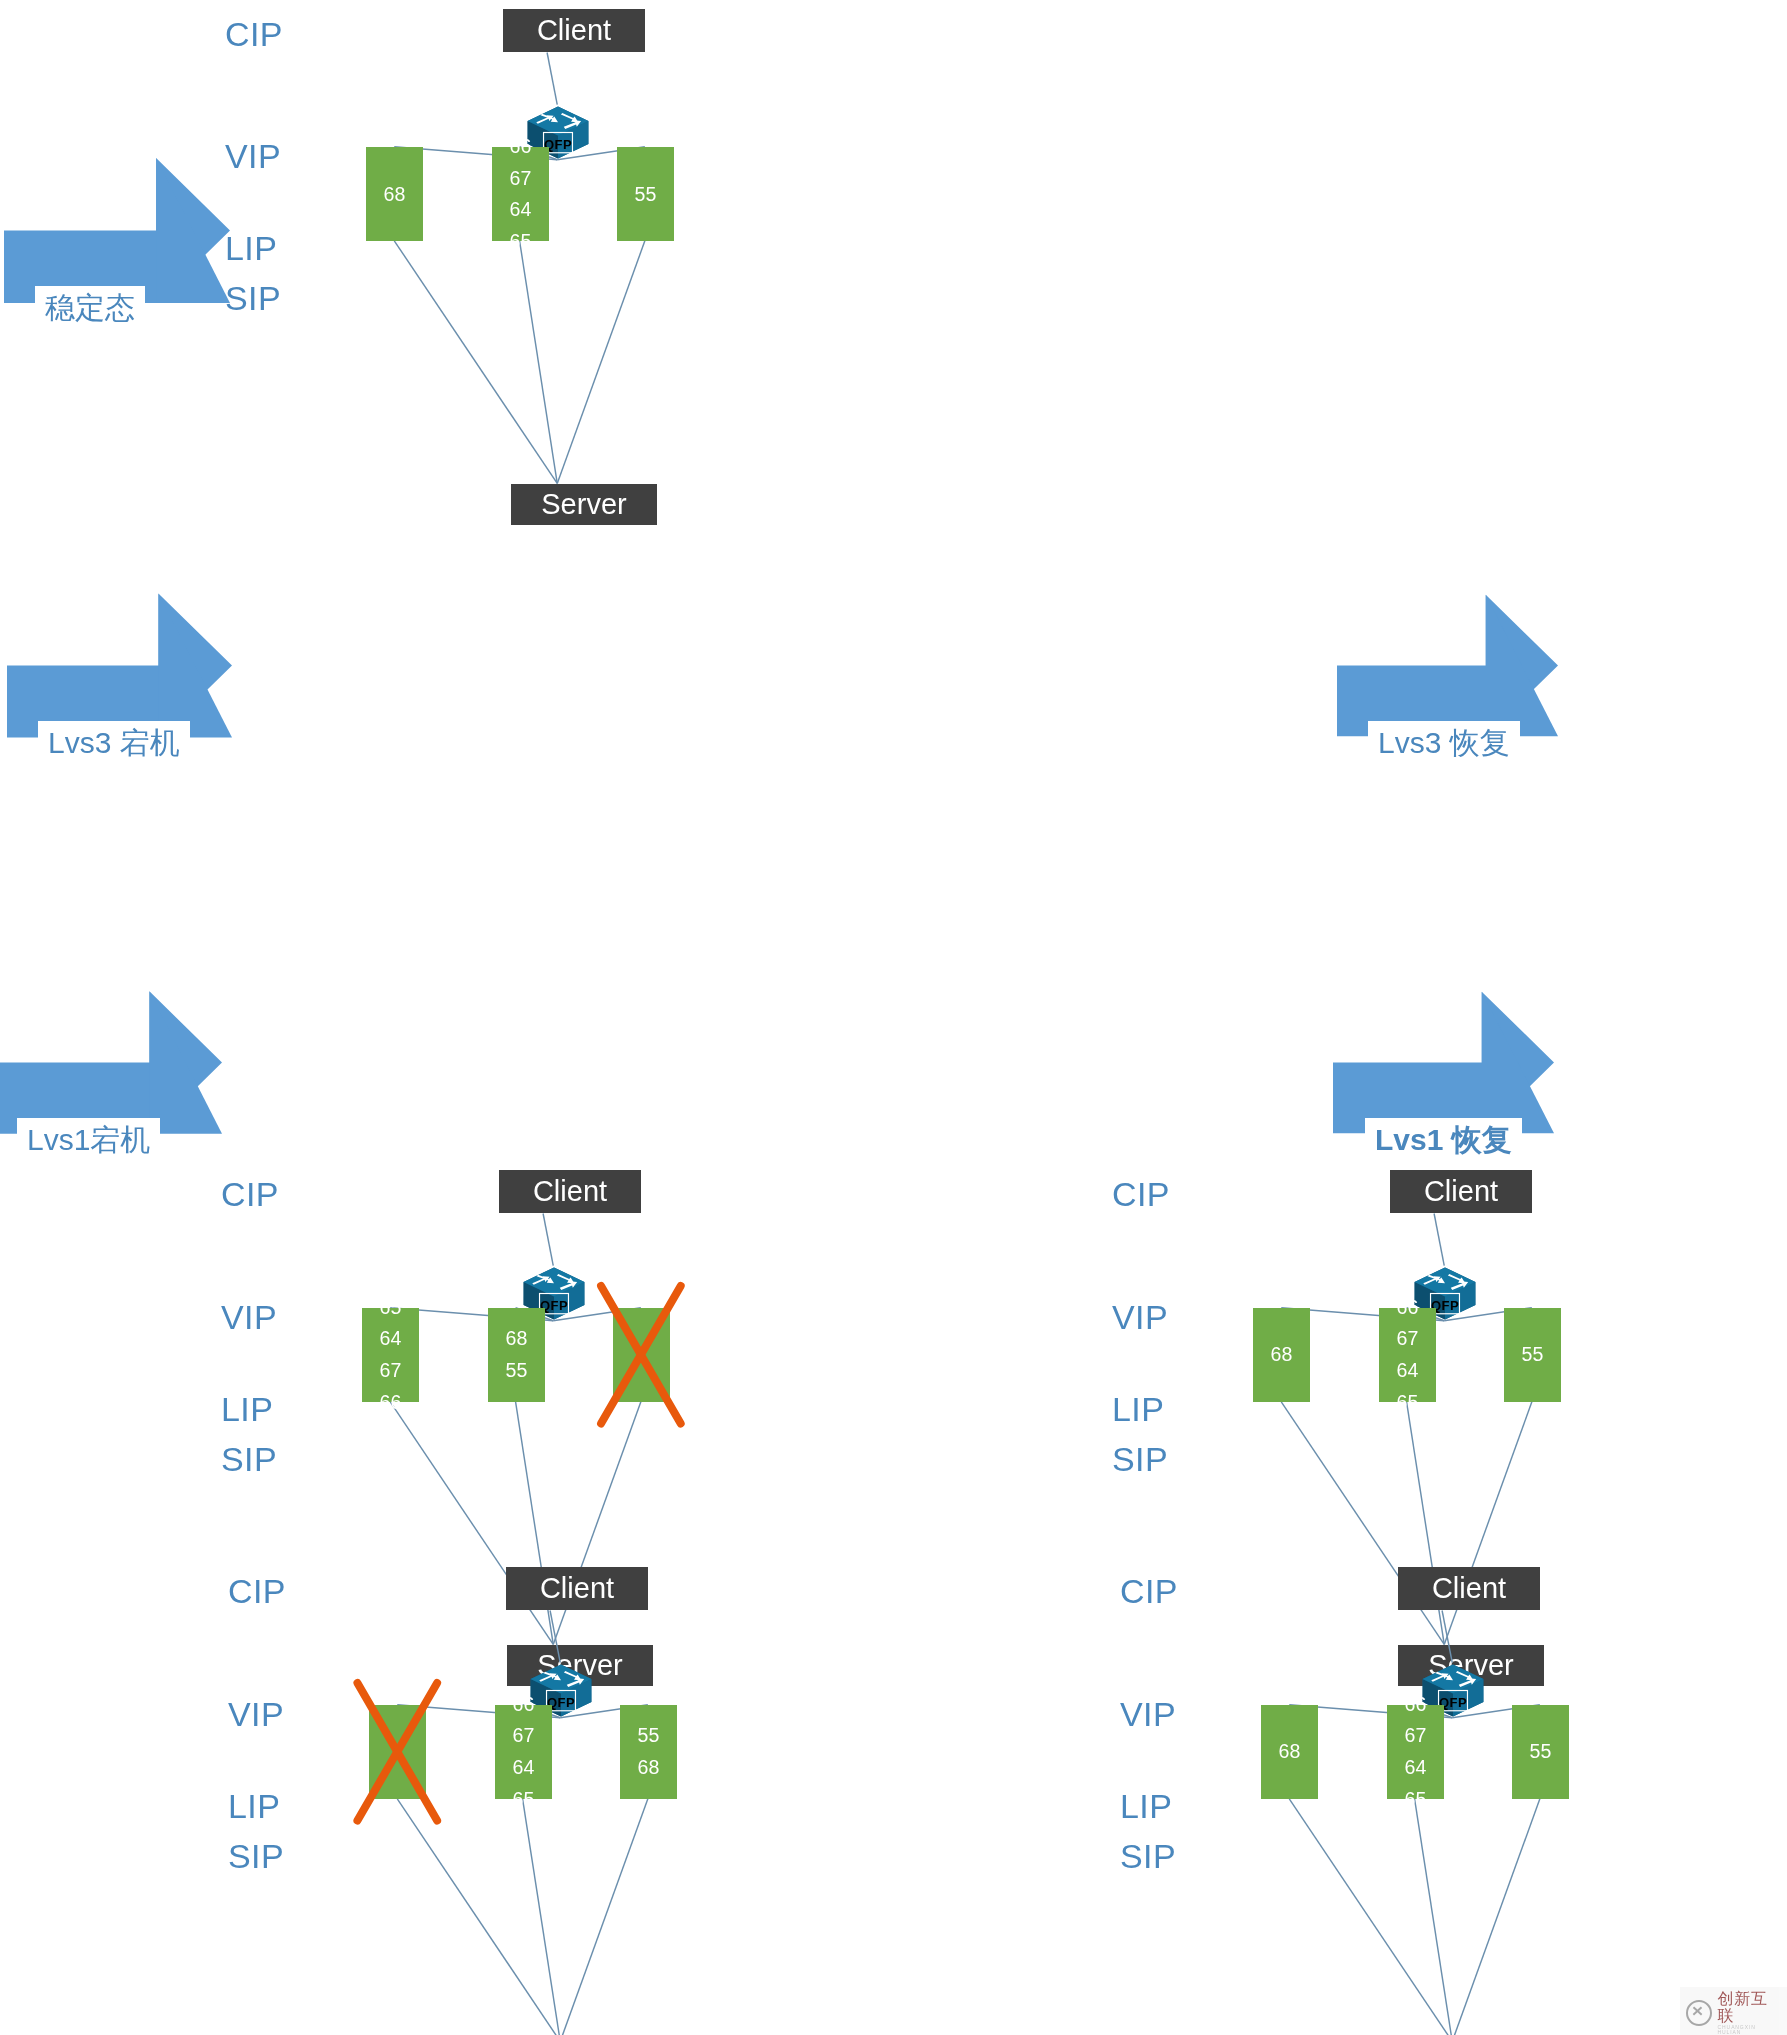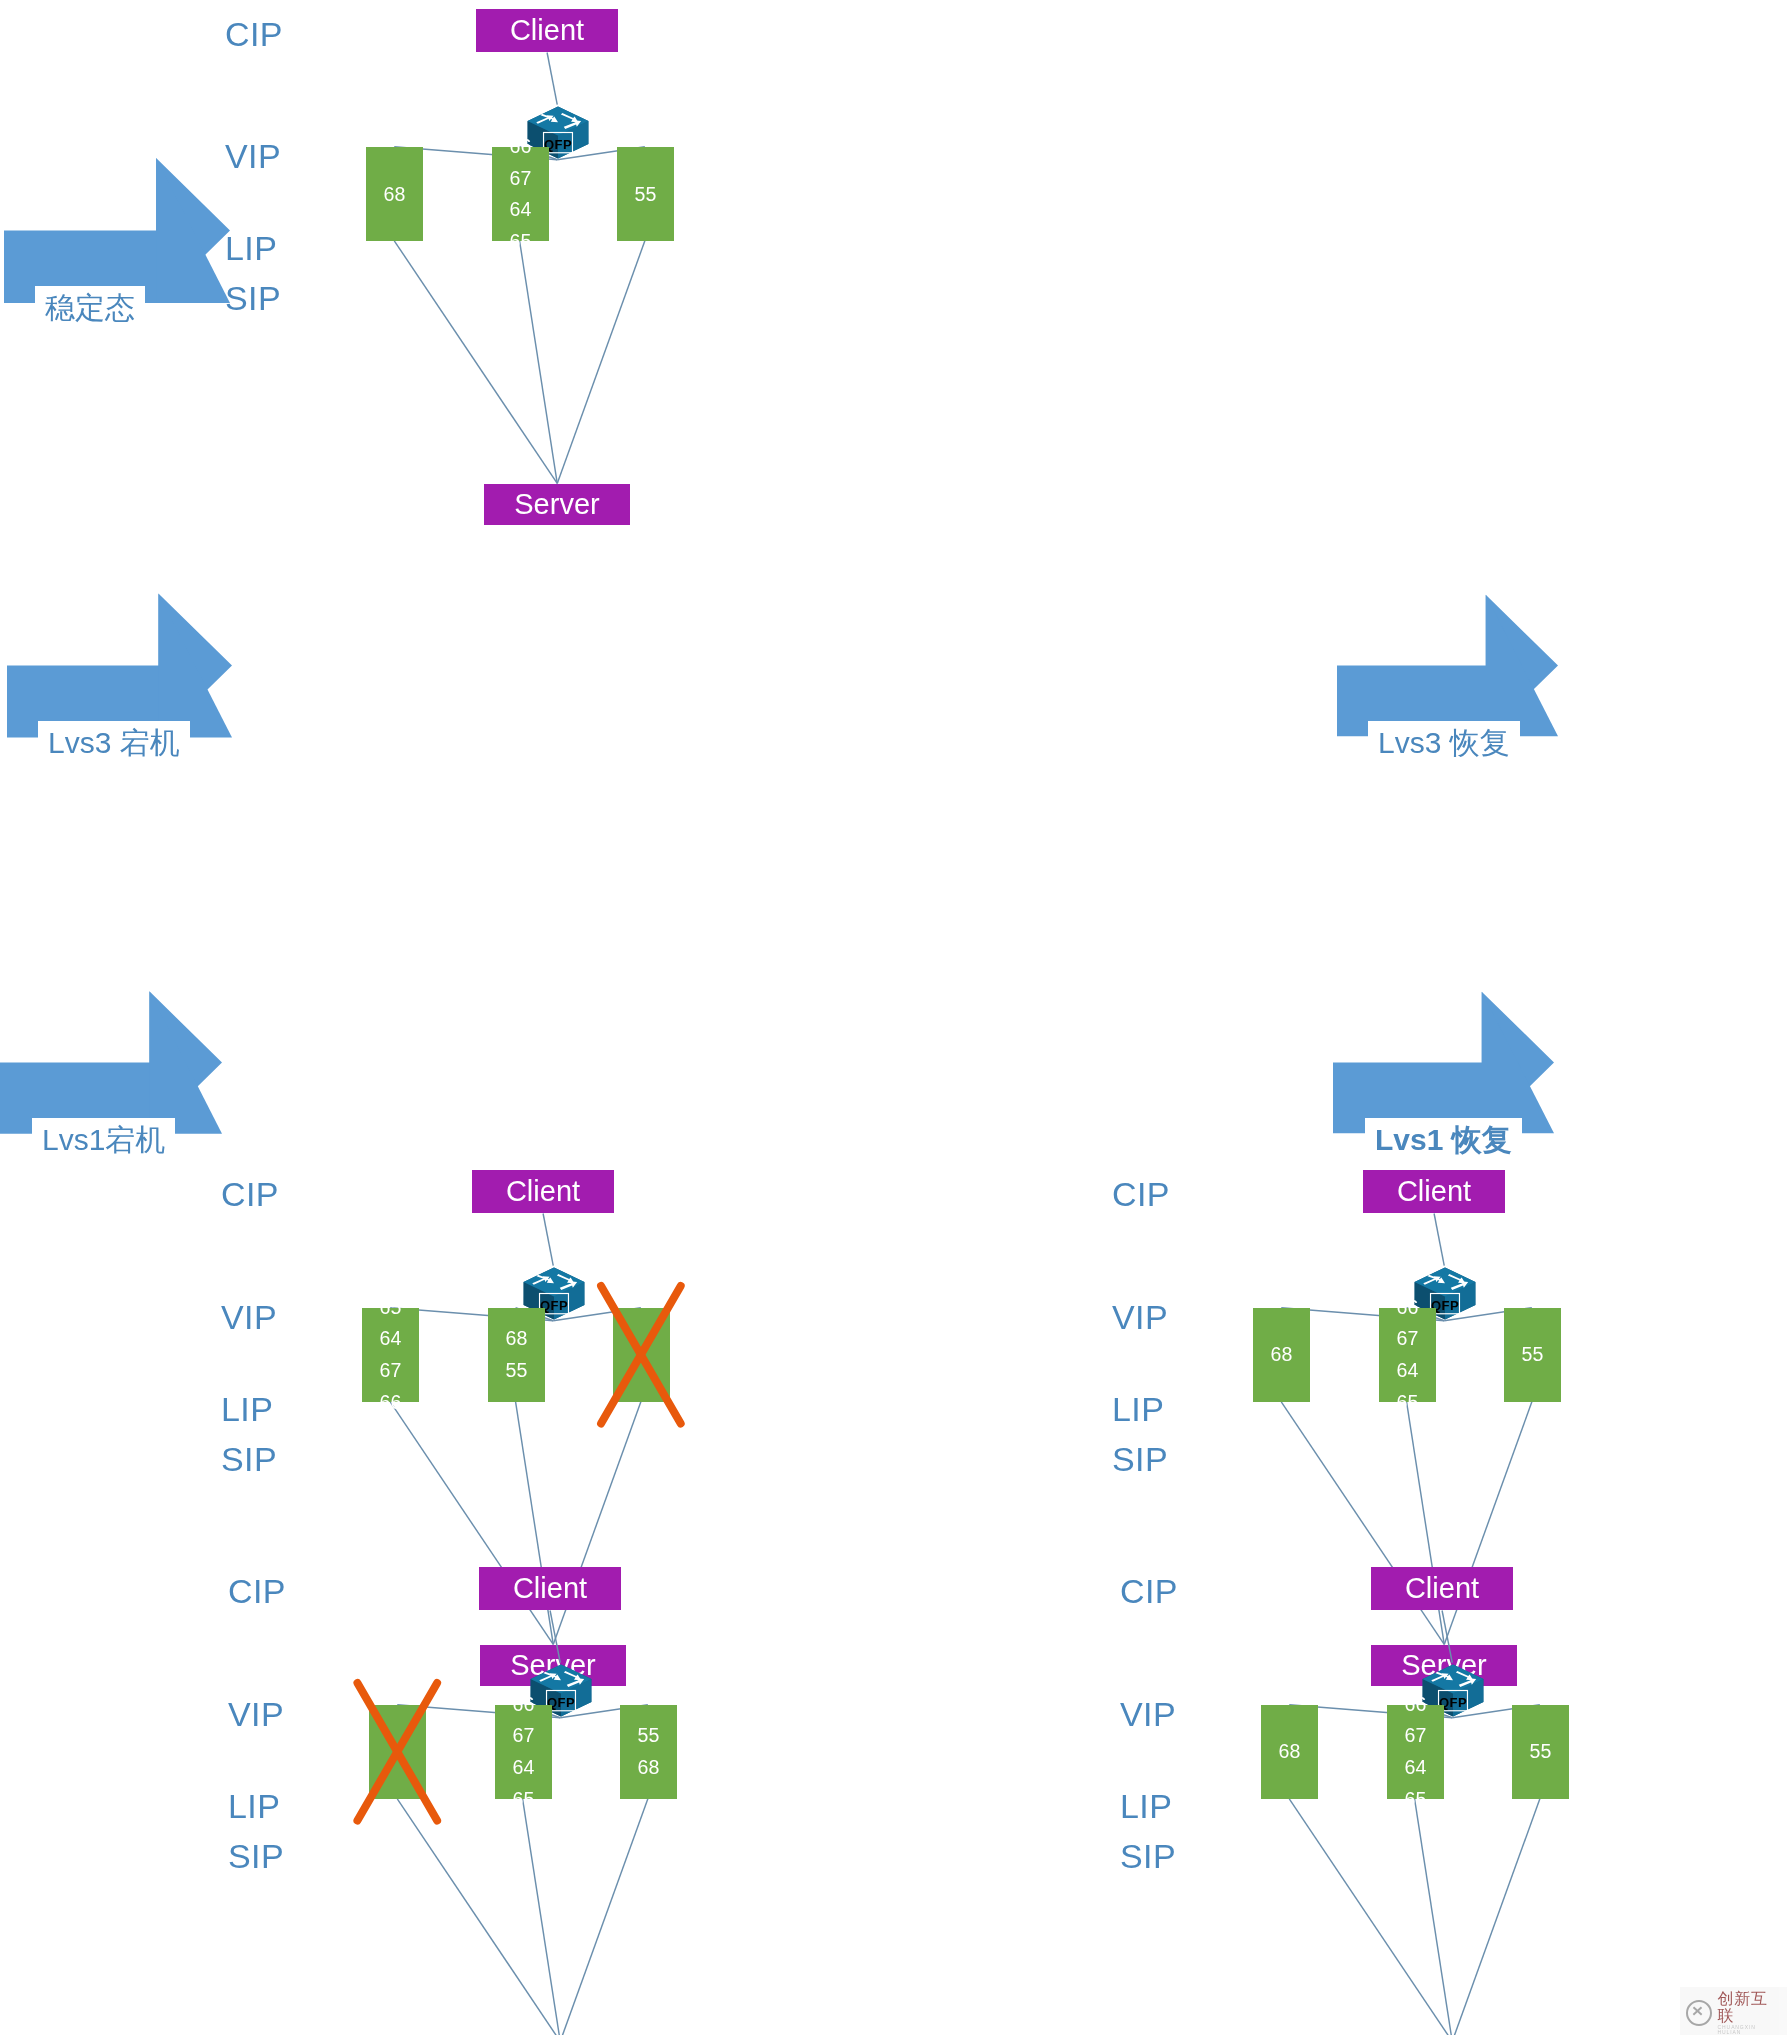--- a/index.html
+++ b/index.html
@@ -29,28 +29,29 @@
     color: #4a87bd;
     font-size: 34px;
     line-height: 1;
     letter-spacing: 0.4px;
     white-space: nowrap;
   }
 
   
   .node-box {
     position: absolute;
-    background: #a21caf;
+    background: #404040;
     color: #ffffff;
     display: flex;
     align-items: center;
     justify-content: center;
     font-size: 29px;
     line-height: 1;
     white-space: nowrap;
+    margin-left: 27px;
   }
 
   
   .lvs-box {
     position: absolute;
     background: #70ad47;
     color: #ffffff;
     display: flex;
     flex-direction: column;
     align-items: center;
@@ -353,21 +354,21 @@
         <span class="val">68</span>
       </div>
     </div>
     <div class="arrow-wrap" style="left: 0px; top: 990px; width: 222px; height: 145px;">
       <svg class="arrow-svg" width="222" height="145" viewBox="0 0 312 200">
         <polygon class="arrow-shape" points="0,100 210,100 210,0 312,100 210,200 210,100 0,100" fill="#5b9bd5"></polygon>
         <polygon points="0,100 215,100 215,200 0,200" fill="#5b9bd5"></polygon>
         <polygon points="210,0 312,200 210,200" fill="#5b9bd5"></polygon>
       </svg>
     </div>
-    <div class="arrow-label" style="left: 32px; top: 1118px;">Lvs1宕机</div>
+    <div class="arrow-label" style="left: 17px; top: 1118px;">Lvs1宕机</div>
     <div class="panel" style="left: 812px; top: 1567px; width: 893px; height: 594px;">
       <svg class="links" width="893" height="594" viewBox="0 0 1233 820">
         <line class="link-line" x1="870" y1="60" x2="884" y2="132"></line>
         <line class="link-line" x1="884" y1="208" x2="659" y2="190"></line>
         <line class="link-line" x1="659" y1="320" x2="884" y2="655"></line>
         <line class="link-line" x1="884" y1="208" x2="832" y2="190"></line>
         <line class="link-line" x1="832" y1="320" x2="884" y2="655"></line>
         <line class="link-line" x1="884" y1="208" x2="1005" y2="190"></line>
         <line class="link-line" x1="1005" y1="320" x2="884" y2="655"></line>
       </svg>

